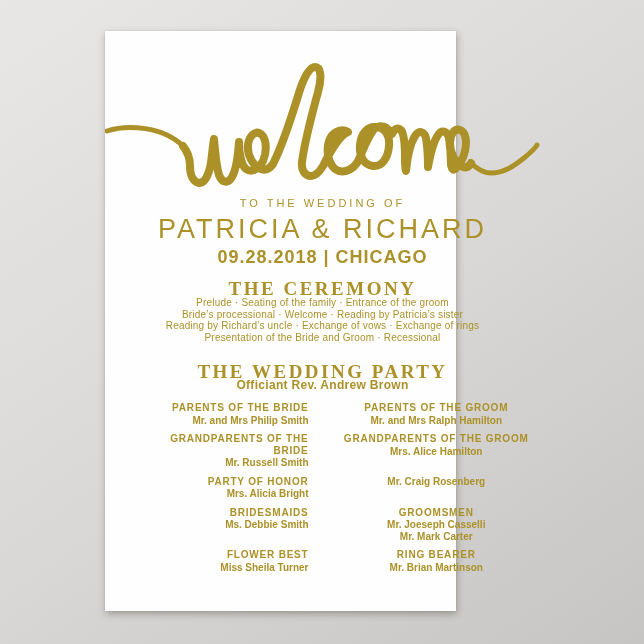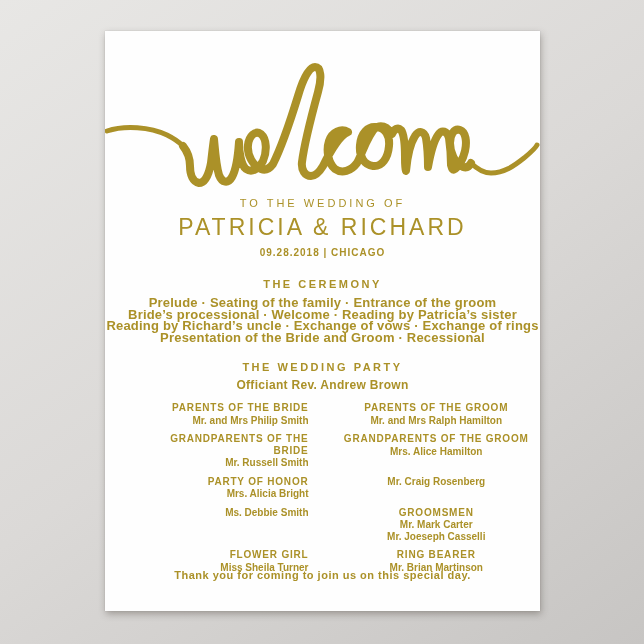--- a/index.html
+++ b/index.html
@@ -3,37 +3,37 @@
 <meta charset="utf-8">
 <style>
   html,body{margin:0;padding:0;}
   body{
     width:644px;height:644px;overflow:hidden;
     font-family:"Liberation Sans", sans-serif;
     background:linear-gradient(145deg, var(--bg-top) 0%, #dbd9d7 50%, var(--bg-bottom) 100%);
   }
   .scene{position:relative;width:644px;height:644px;}
   .poster{
-    position:absolute;left:105px;top:31px;width:435px;height:580px;
+    position:absolute;left:105px;top:31px;width:351px;height:580px;
     background:var(--paper);
     box-shadow:1px 3px 7px rgba(70,64,54,.38), 0 0 1px rgba(0,0,0,.18);
   }
   .poster *{color:var(--gold);}
   .script-svg{position:absolute;left:0;top:24px;width:435px;height:140px;display:block;}
   .script-svg path{fill:none;stroke:var(--gold);stroke-linecap:round;stroke-linejoin:round;}
   .stroke-main{stroke-width:8px;}
   .stroke-thin{stroke-width:5px;}
   .center{position:absolute;left:0;width:435px;text-align:center;}
   .intro{top:166px;font-size:11px;letter-spacing:3px;font-weight:400;}
-  .couple{top:183px;font-size:23px;letter-spacing:3px;font-weight:400;}
-  .dateloc{top:216px;font-size:10px;letter-spacing:1px;font-weight:700;}
-  .sect{font-size:11px;letter-spacing:2.5px;font-weight:700;}
+  .couple{top:183px;font-size:27px;letter-spacing:3px;font-weight:400;}
+  .dateloc{top:216px;font-size:18px;letter-spacing:1px;font-weight:700;}
+  .sect{font-size:19px;letter-spacing:2.5px;font-weight:700;font-family:Liberation Serif, serif;}
   .sect-ceremony{top:247px;}
   .sect-party{top:330px;}
-  .body-lines{top:266px;font-size:13px;font-weight:700;line-height:11.5px;letter-spacing:.2px;}
+  .body-lines{top:266px;font-size:10px;font-weight:400;line-height:11.5px;letter-spacing:.2px;}
   .officiant{top:347px;font-size:12px;font-weight:700;letter-spacing:.3px;}
   .party-grid{position:absolute;left:0;top:371px;width:435px;}
   .party-row{display:grid;grid-template-columns:1fr 1fr;margin-bottom:7px;}
   .party-cell{font-size:10px;font-weight:700;line-height:11.5px;}
   .cell-left{text-align:right;padding-right:14px;margin-left:41px;}
   .cell-right{text-align:center;padding-left:10px;}
   .cell-title{letter-spacing:.8px;margin-bottom:1px;}
   .thanks{top:538px;font-size:11px;letter-spacing:.5px;font-weight:700;}
 </style>
 </head>
@@ -132,35 +132,35 @@
           <div class="party-cell cell-left">
             <div class="cell-title">PARTY OF HONOR</div>
             <div>Mrs. Alicia Bright</div>
           </div>
           <div class="party-cell cell-right">
             <div>Mr. Craig Rosenberg</div>
           </div>
         </div>
         <div class="party-row">
           <div class="party-cell cell-left">
+            <div class="cell-title">BRIDESMAIDS</div>
             <div>Ms. Debbie Smith</div>
           </div>
           <div class="party-cell cell-right">
             <div class="cell-title">GROOMSMEN</div>
+            <div>Mr. Joeseph Casselli</div>
             <div>Mr. Mark Carter</div>
-            <div>Mr. Joeseph Casselli</div>
           </div>
         </div>
         <div class="party-row">
           <div class="party-cell cell-left">
-            <div class="cell-title">FLOWER GIRL</div>
+            <div class="cell-title">FLOWER BEST</div>
             <div>Miss Sheila Turner</div>
           </div>
           <div class="party-cell cell-right">
             <div class="cell-title">RING BEARER</div>
             <div>Mr. Brian Martinson</div>
           </div>
         </div>
       </div>
 
-    <div class="center thanks">Thank you for coming to join us on this special day.</div>
   </div>
 </div>
 
 </body></html>

